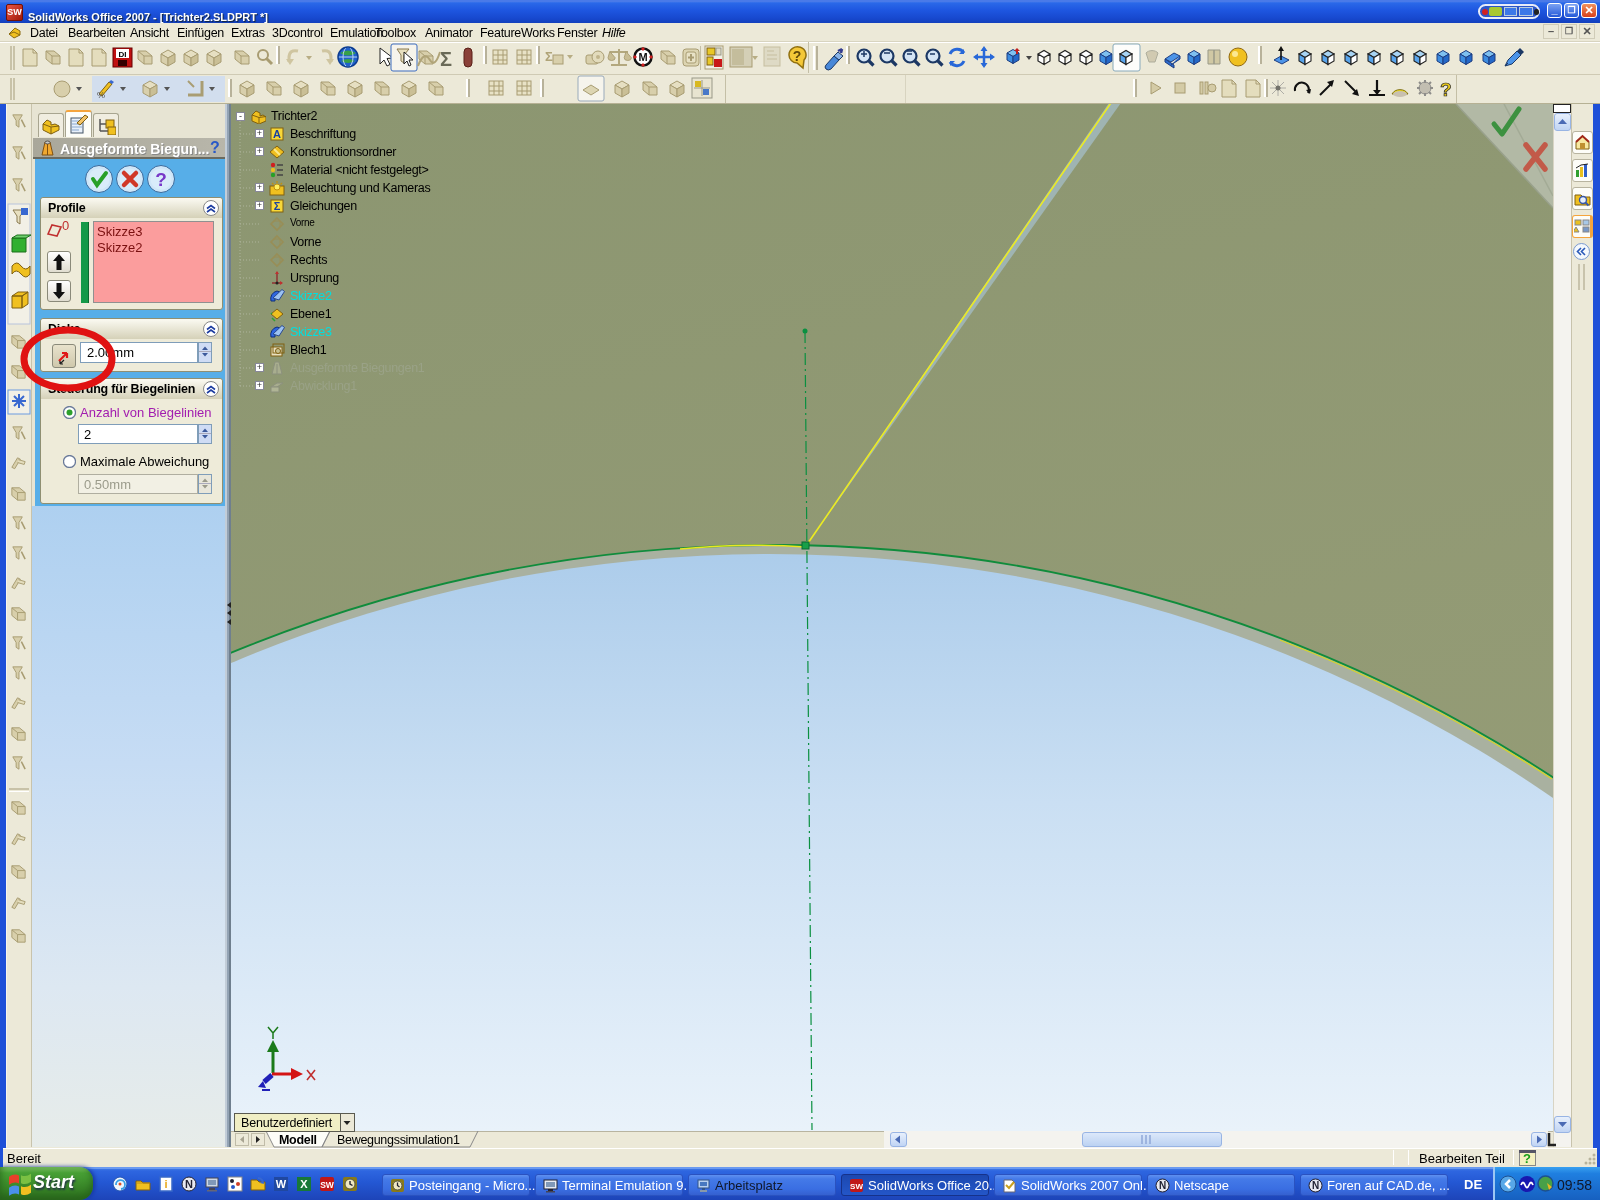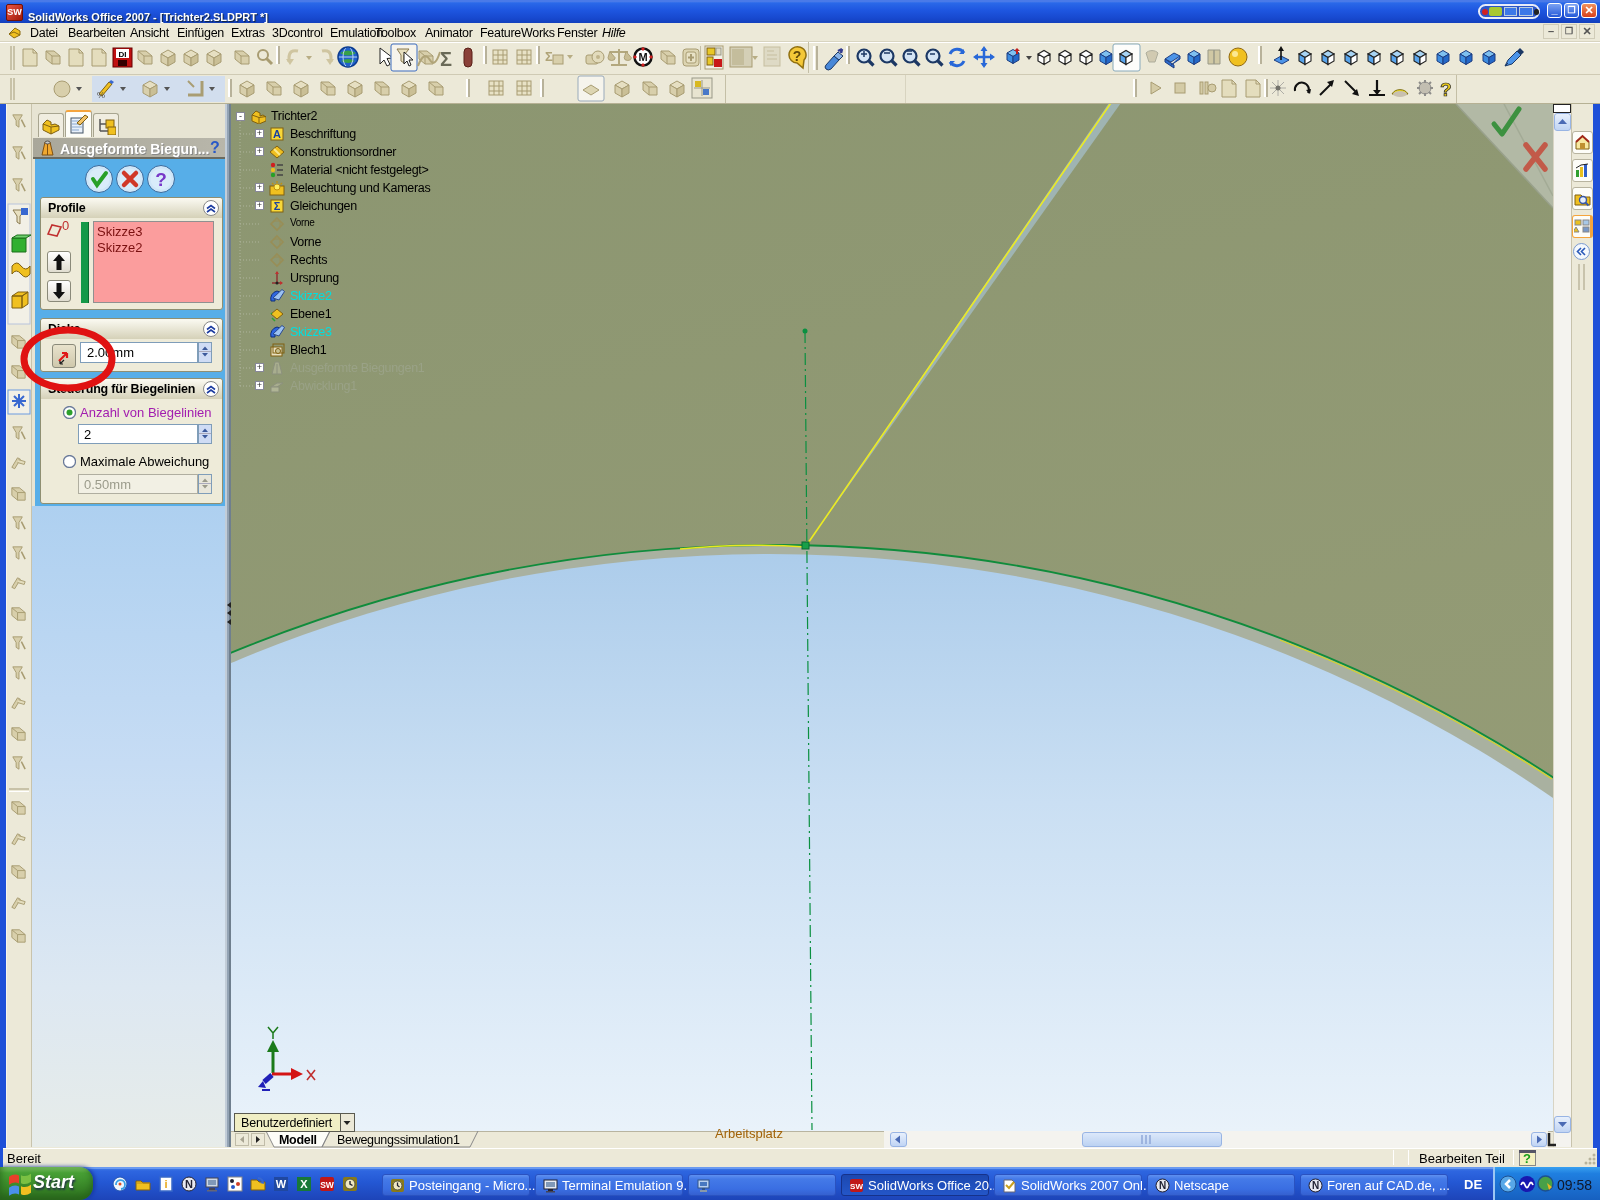--- a/index.html
+++ b/index.html
@@ -1050,21 +1050,21 @@
     <rect x="3" y="13" width="9" height="1.5" fill="#445"></rect>
   </svg>
 <div class="txt" style="left:562px;top:1178px;font-size:13px;color:#fff;">Terminal Emulation 9...</div>
 <div class="abs" style="left:688px;top:1174px;width:148px;height:22px;background:linear-gradient(180deg,#5e90f0 0%,#447ae8 20%,#3a6ee2 70%,#3560d0 100%);border:1px solid #2a52c0;border-radius:3px;"></div>
 <svg class="abs" style="left:696px;top:1178px;" width="15" height="15" viewBox="0 0 15 15">
     <rect x="2" y="2" width="11" height="8" fill="#b8d0f0" stroke="#358"></rect>
     <rect x="4" y="4" width="7" height="4" fill="#4878c0"></rect>
     <rect x="6" y="10" width="3" height="2" fill="#358"></rect>
     <rect x="4" y="12" width="7" height="2" fill="#89a"></rect>
   </svg>
-<div class="txt" style="left:715px;top:1126px;font-size:13px;color:#a16207;">Arbeitsplatz</div>
+<div class="txt" style="left:715px;top:1178px;font-size:13px;color:#0f172a;">Arbeitsplatz</div>
 <div class="abs" style="left:841px;top:1174px;width:148px;height:22px;background:linear-gradient(180deg,#1c48b0,#2456c8);border:1px solid #16328a;border-radius:3px;"></div>
 <svg class="abs" style="left:849px;top:1178px;" width="15" height="15" viewBox="0 0 15 15">
     <rect x="1" y="1" width="13" height="13" fill="#c01818" rx="2"></rect>
     <text x="7.5" y="11" font-size="8" font-weight="bold" text-anchor="middle" fill="#fff">SW</text>
   </svg>
 <div class="txt" style="left:868px;top:1178px;font-size:13px;color:#fff;">SolidWorks Office 20...</div>
 <div class="abs" style="left:994px;top:1174px;width:148px;height:22px;background:linear-gradient(180deg,#5e90f0 0%,#447ae8 20%,#3a6ee2 70%,#3560d0 100%);border:1px solid #2a52c0;border-radius:3px;"></div>
 <svg class="abs" style="left:1002px;top:1178px;" width="15" height="15" viewBox="0 0 15 15">
     <path d="M2 2 h8 l3 3 v9 h-11 z" fill="#fff" stroke="#667"></path>
     <path d="M4 7 l3 3 l5 -6" stroke="#c8a020" stroke-width="2" fill="none"></path>

